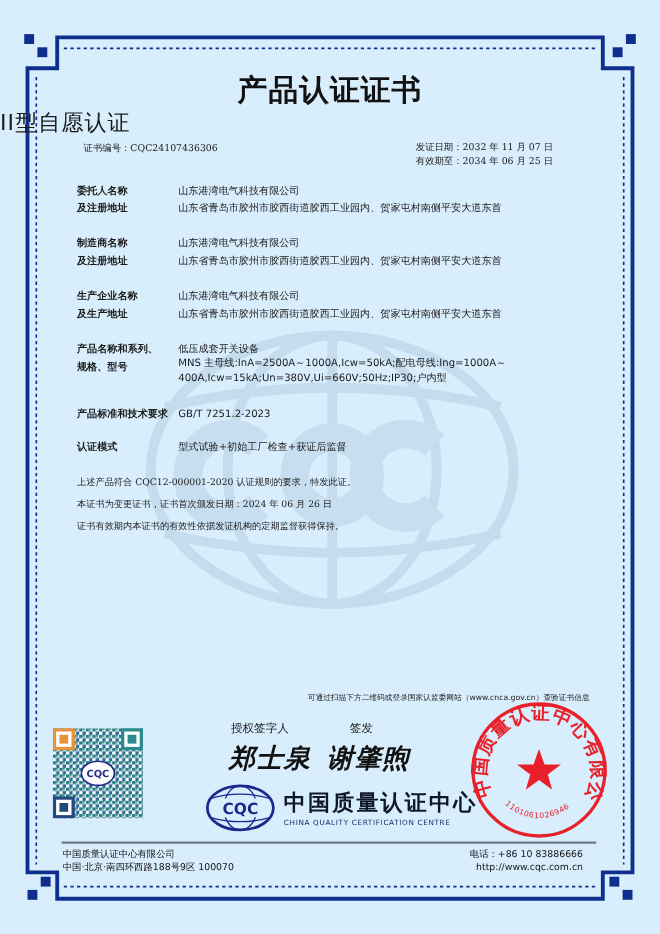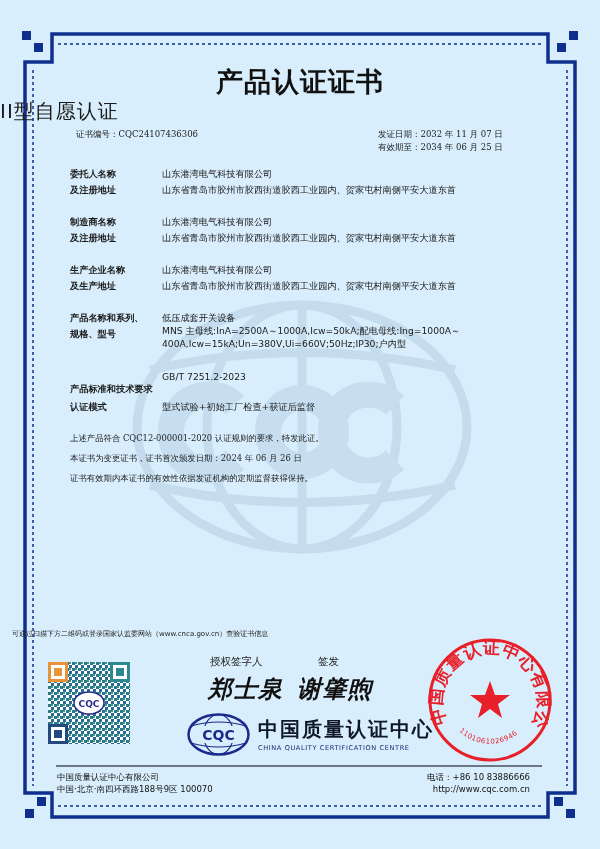--- a/index.html
+++ b/index.html
@@ -25,21 +25,21 @@
   
   .field { position: absolute; left: 70px; font-size: 9.2px; line-height: 16px; }
   .field .lbl { position: absolute; left: 0; width: 92px; font-weight: bold; white-space: nowrap; }
   .field .val { position: absolute; left: 92px; width: 370px; white-space: nowrap; }
 
   
   .statements { position: absolute; left: 70px; top: 432px; font-size: 8.4px; font-family: "DejaVu Serif", serif; color: #222; }
   .statements div { height: 20px; line-height: 12px; white-space: nowrap; }
 
   
-  .verify { position: absolute; left: 12px; width: 536px; top: 629px; text-align: left; font-size: 7px; color: #222; }
+  .verify { position: absolute; left: 0; width: 536px; top: 629px; text-align: right; font-size: 7px; color: #222; }
   .sig-label { position: absolute; top: 655px; font-size: 10.5px; color: #222; }
   .signature { position: absolute; top: 673px; font-family: "DejaVu Serif", serif; font-size: 24px; font-style: italic; font-weight: bold; color: #111; letter-spacing: 1px; }
 
   
   .qr { position: absolute; left: 48px; top: 662px; width: 82px; width: 82px; height: 82px; }
 
   
   .logo { position: absolute; left: 186px; top: 712px; width: 65px; height: 45px; }
   .org-cn { position: absolute; left: 258px; top: 716px; font-size: 20px; color: #0f172a; letter-spacing: 2px; font-weight: bold; }
   .org-en { position: absolute; left: 258px; top: 744px; font-size: 6.6px; color: #1a2a6c; letter-spacing: 0.6px; }
@@ -125,21 +125,21 @@
 
 <div class="field" style="top:310px">
   <div class="lbl" style="top:0">产品名称和系列、</div>
   <div class="val" style="top:0">低压成套开关设备</div>
   <div class="lbl" style="top:16px">规格、型号</div>
   <div class="val" style="top:13px">MNS  主母线:InA=2500A～1000A,Icw=50kA;配电母线:Ing=1000A～</div>
   <div class="val" style="top:26px">400A,Icw=15kA;Un=380V,Ui=660V;50Hz;IP30;户内型</div>
 </div>
 
 <div class="field" style="top:369px">
-  <div class="lbl" style="top:12px">产品标准和技术要求</div>
+  <div class="lbl" style="top:0">产品标准和技术要求</div>
   <div class="val" style="top:0">GB/T 7251.2-2023</div>
 </div>
 
 <div class="field" style="top:399px">
   <div class="lbl" style="top:0">认证模式</div>
   <div class="val" style="top:0">型式试验+初始工厂检查+获证后监督</div>
 </div>
 
 <div class="statements">
   <div>上述产品符合 CQC12-000001-2020 认证规则的要求，特发此证。</div>

